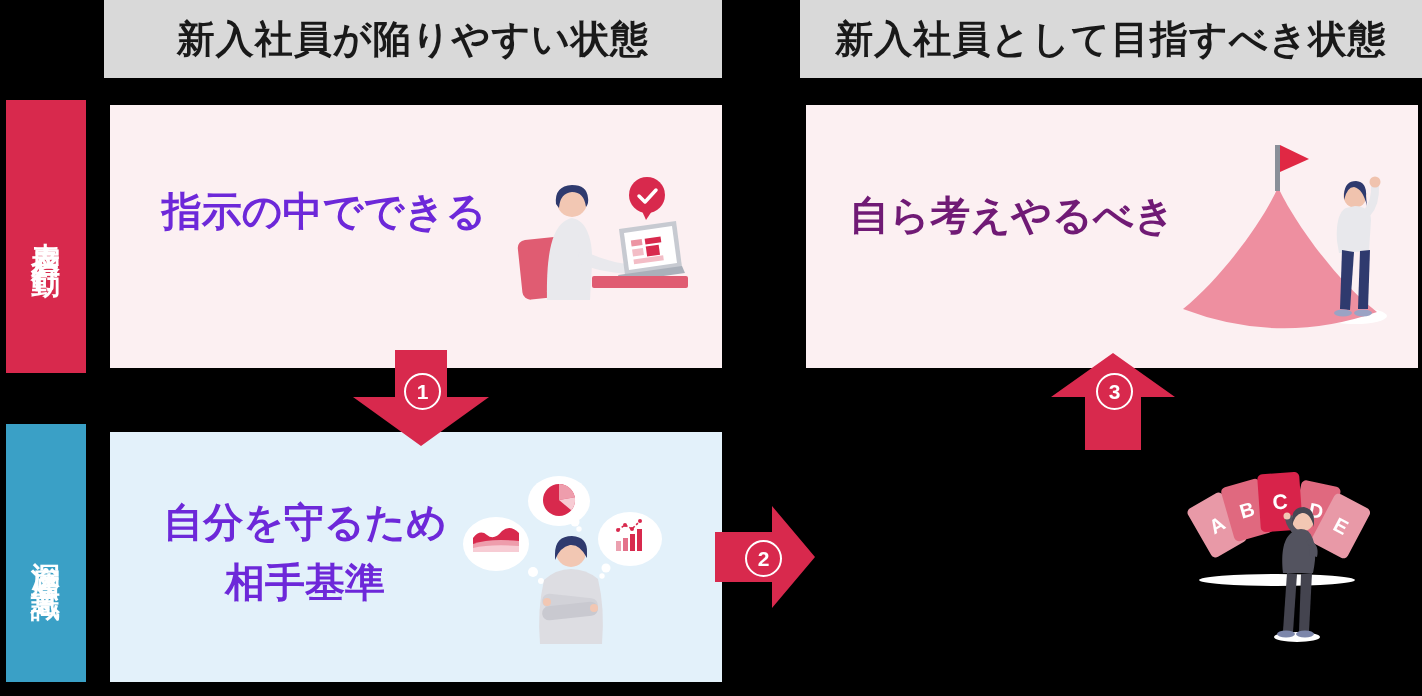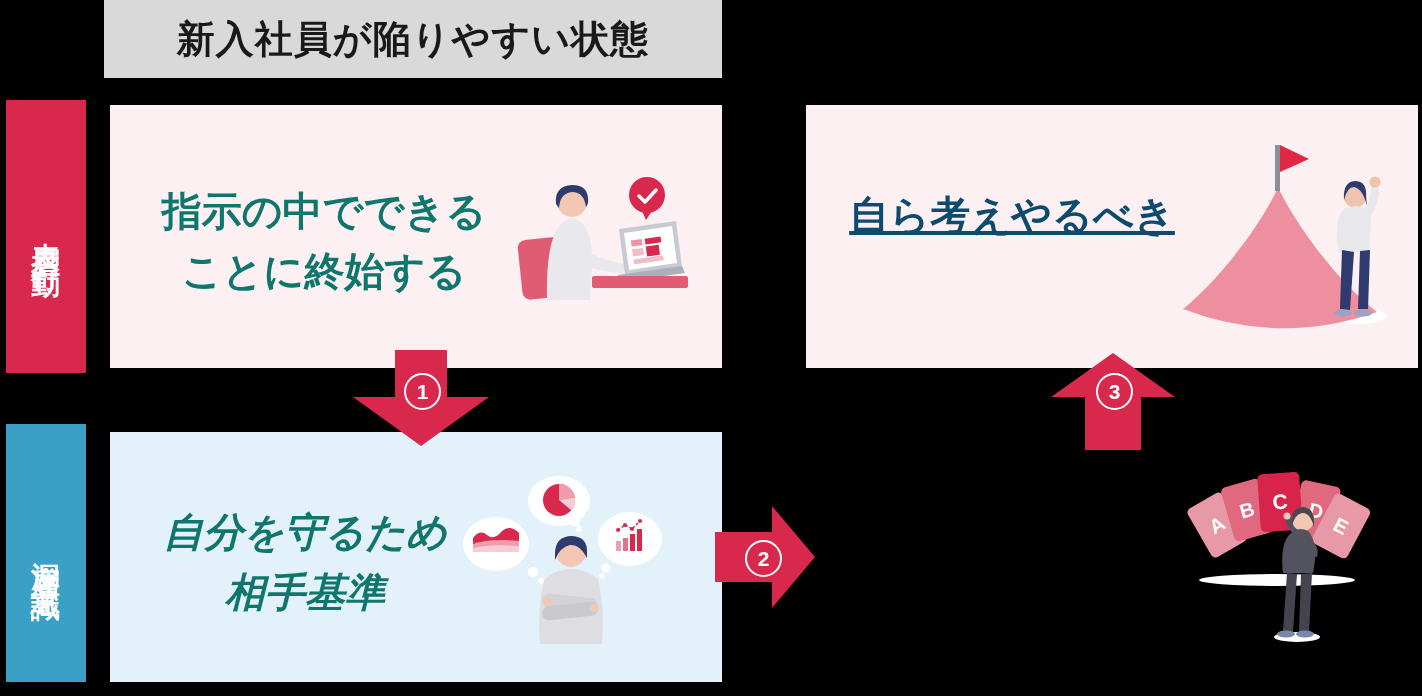--- a/index.html
+++ b/index.html
@@ -16,59 +16,61 @@
   .bar-surface{top:100px;height:273px;background:#d8294d;}
   .bar-deep{top:424px;height:266px;background:#3aa0c6;}
   .panel{position:absolute;width:612px;}
   .panel-pink{background:#fcf0f2;}
   .panel-blue{background:#e3f1fa;}
   .p-tl{left:110px;top:105px;height:263px;}
   .p-tr{left:806px;top:105px;height:263px;}
   .p-bl{left:110px;top:432px;height:258px;}
   .p-br{left:806px;top:432px;height:258px;}
   .ptext{position:absolute;text-align:center;font-size:40px;font-weight:bold;line-height:1.5;}
-  .t-dark{color:#0f766e;}
-  .t-red{color:#0c4a6e;text-decoration:underline;}
+  .t-dark{color:#6d28d9;}
+  .t-red{color:#701a75;}
   .illu,.arrow{position:absolute;}
   .arrow{z-index:5;}
   .badge{position:absolute;z-index:6;width:33px;height:33px;border:2.5px solid #fff;
          border-radius:50%;color:#fff;font-size:21px;font-weight:bold;display:flex;
          align-items:center;justify-content:center;}
 </style>
 </head>
 <body>
 
 <div class="stage">
 
   <div class="hdr hdr-left">
     <span>新入社員が陥りやすい状態</span>
   </div>
+  <div class="hdr hdr-right">
+    <span>新入社員として目指すべき状態</span>
+  </div>
 
   <div class="side-bar bar-surface">
     <span class="vlabel">表層・行動</span>
   </div>
   <div class="side-bar bar-deep">
     <span class="vlabel">深層・意識</span>
   </div>
 
   <div class="panel panel-pink p-tl">
     <div class="ptext t-dark" style="left:38px;top:76px;width:352px;">
       <div>指示の中でできる</div>
-      <div>ことに終始する</div>
     </div>
   </div>
 
   <div class="panel panel-pink p-tr">
     <div class="ptext t-red" style="left:36px;top:80px;width:340px;">
       <div>自ら考えやるべき</div>
     </div>
   </div>
 
   <div class="panel panel-blue p-bl">
-    <div class="ptext t-dark" style="left:30px;top:70px;width:330px;font-style:italic;">
+    <div class="ptext t-dark" style="left:30px;top:60px;width:330px;">
       <div>自分を守るため</div>
       <div>相手基準</div>
     </div>
   </div>
 
 
   <svg class="illu" style="left:492px;top:150px;" width="240" height="180" viewBox="0 0 240 180">
     <rect x="28" y="88" width="50" height="60" rx="8" fill="#e05c72" transform="rotate(-6 53 118)"></rect>
     <g>
       <path d="M80,68 C62,72 54,96 55,150 L98,150 L100,115 C101,92 96,71 80,68 Z" fill="#e9e9ed"></path>

